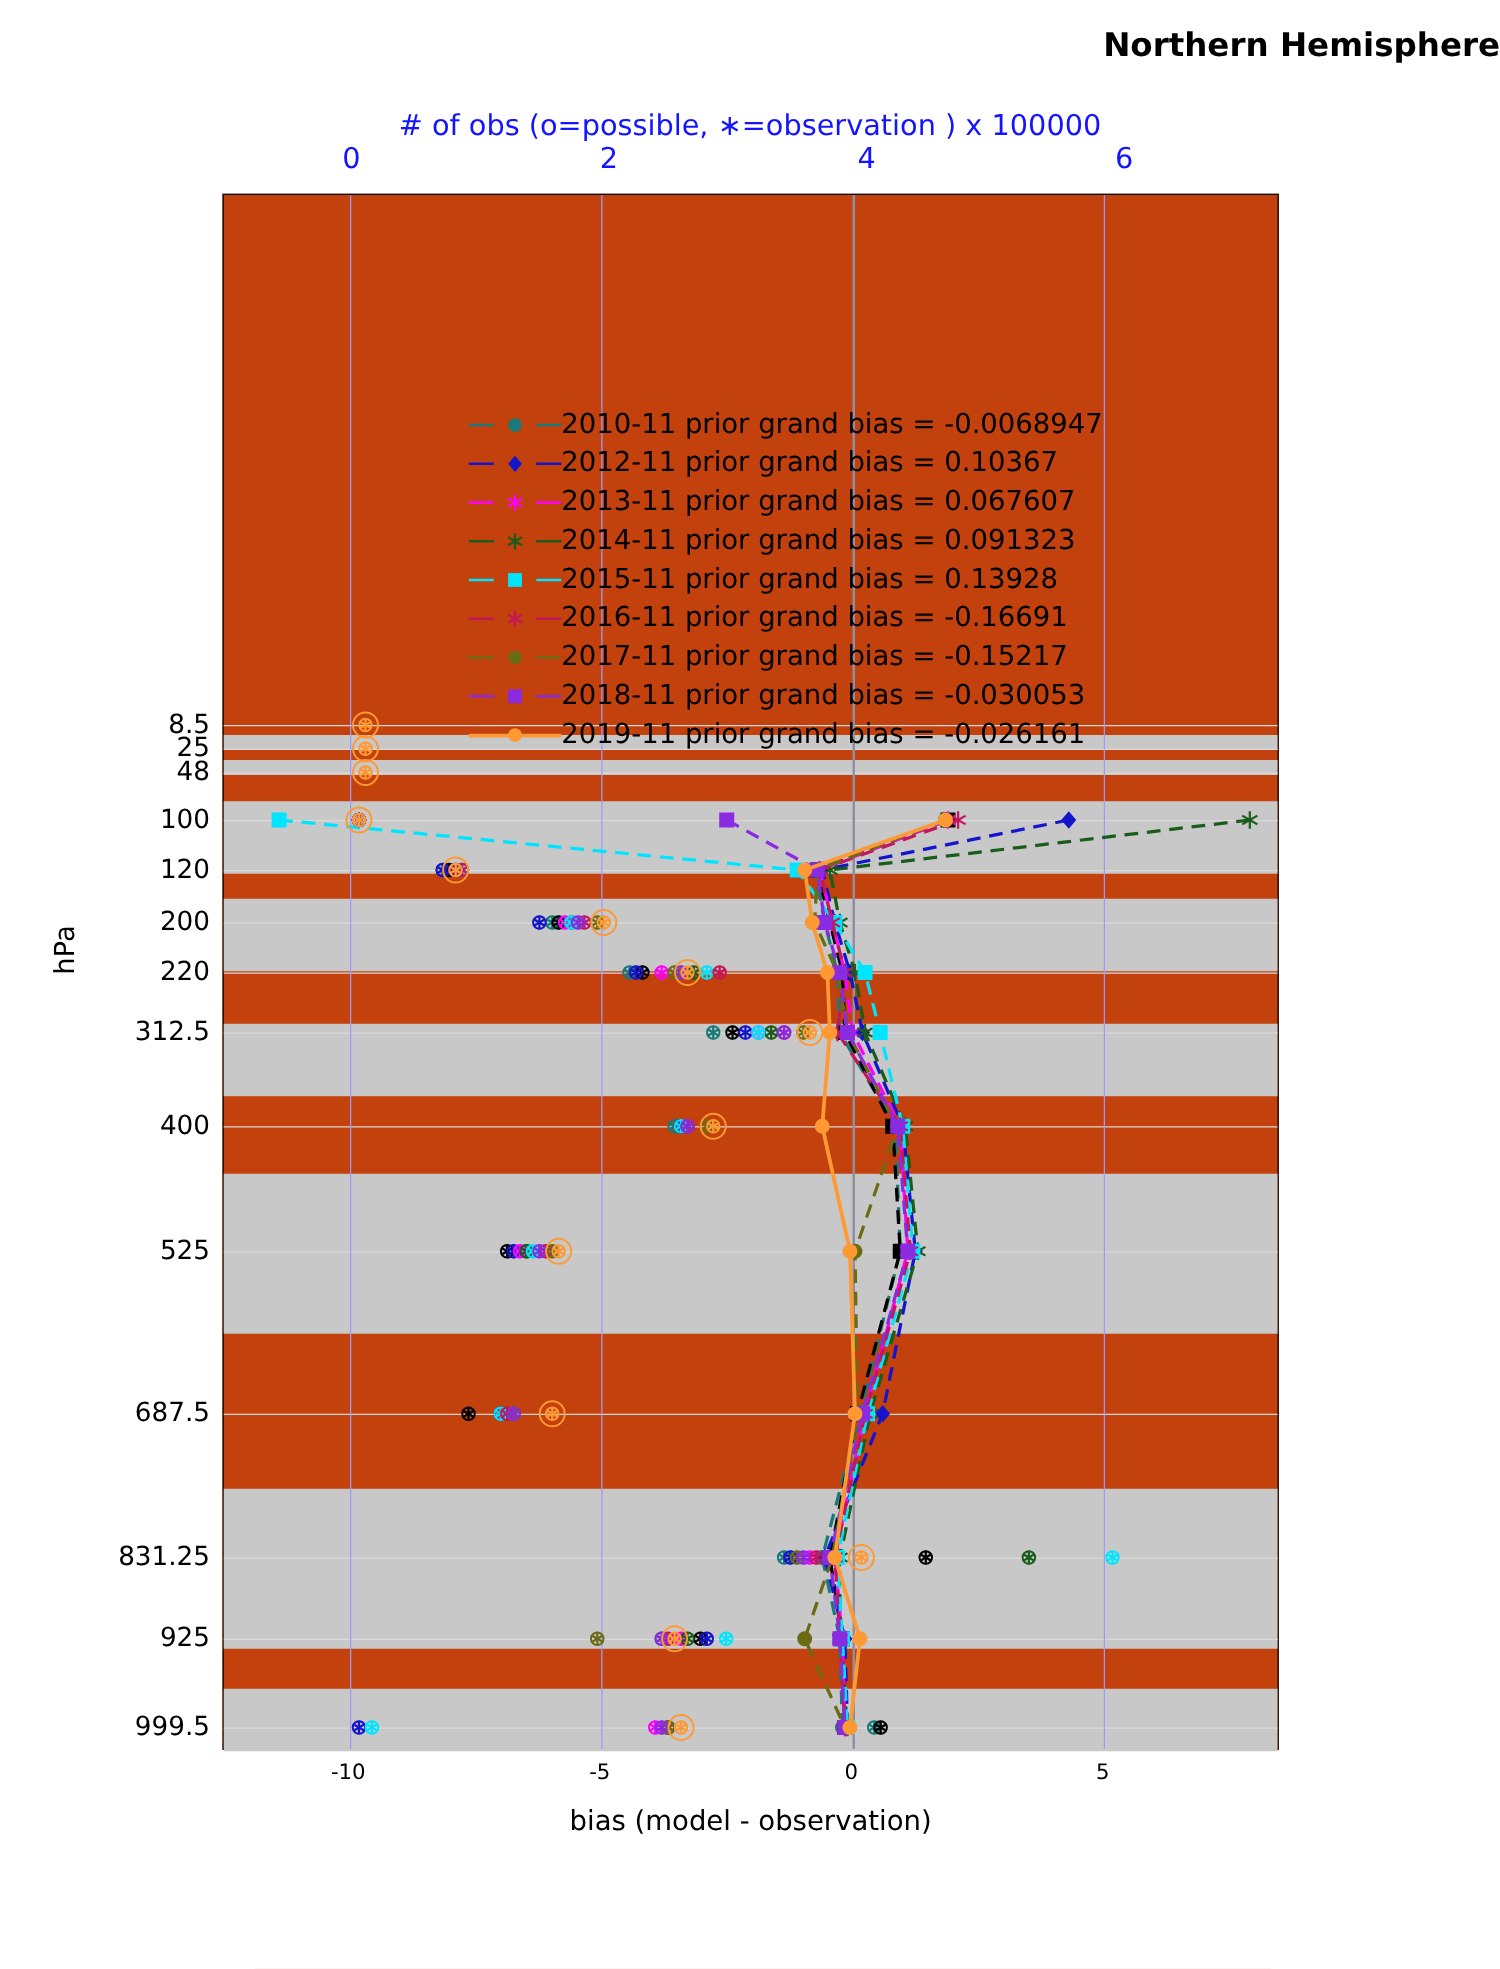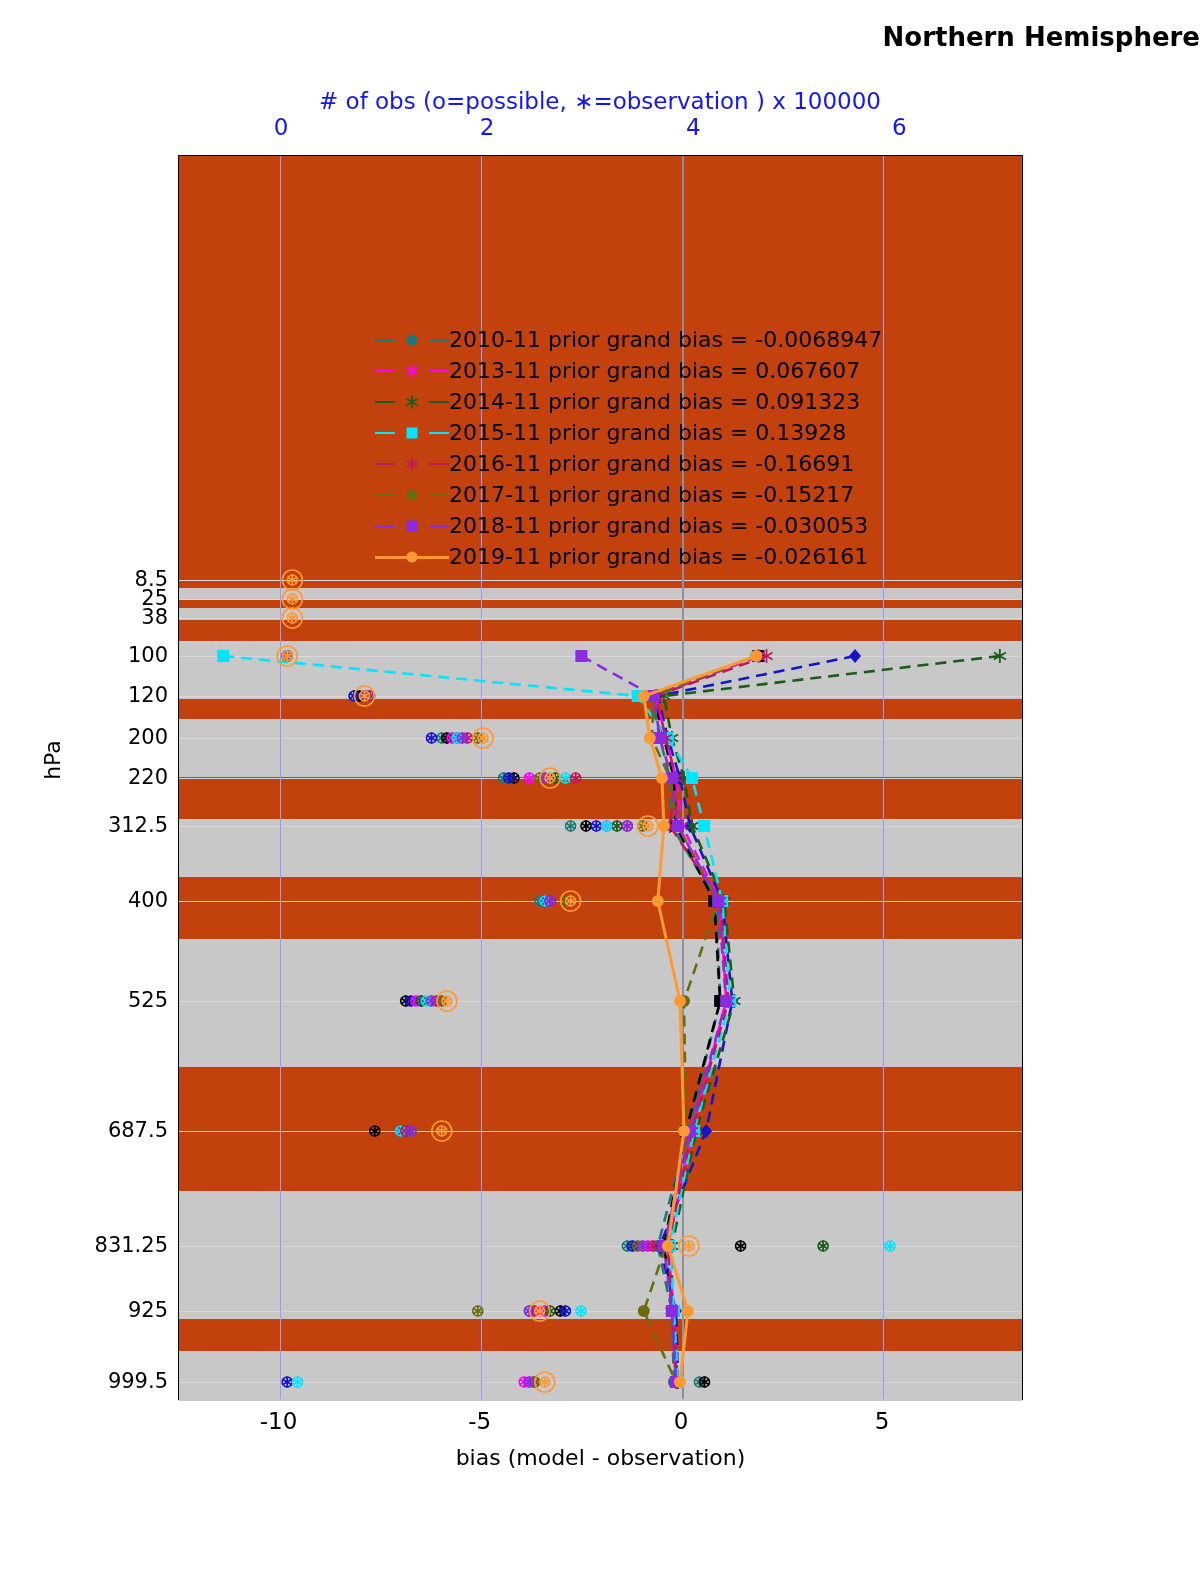--- a/index.html
+++ b/index.html
@@ -12,21 +12,21 @@
   .topaxis-label{position:absolute;left:0;top:88px;width:1200px;text-align:center;font-size:23px;color:#1414ff;}
 
   .plot-frame{position:absolute;left:178px;top:155px;width:845px;height:1245px;border:1.5px solid #000;box-sizing:border-box;background:#c2410c;}
 
   .band{position:absolute;left:0;width:100%;background:#c8c8c8;}
   .hgrid{position:absolute;left:0;width:100%;height:1px;background:#d9d9d9;}
   .vgrid{position:absolute;top:0;height:100%;width:1px;background:#9a9aff;}
   .vgrid.zero{background:#8f8f9f;width:2px;}
 
   .ytick-label{position:absolute;right:1032px;text-align:right;font-size:21px;color:#000;transform:translateY(-50%);white-space:nowrap;}
-  .xtick-label{position:absolute;top:1408px;font-size:23px;color:#000;transform:translateX(-50%);}
+  .xtick-label{position:absolute;top:1408px;font-size:17px;color:#000;transform:translateX(-50%);}
   .ttick-label{position:absolute;top:114px;font-size:23px;color:#1414ff;transform:translateX(-50%);}
   .xaxis-title{position:absolute;left:178px;top:1445px;width:845px;text-align:center;font-size:22px;color:#000;}
   .yaxis-title{position:absolute;left:40px;top:760px;font-size:22px;color:#000;transform:rotate(-90deg) translate(-50%,0);transform-origin:left top;white-space:nowrap;}
 
   .legend{position:absolute;left:196px;top:168px;width:640px;}
   .legend-row{display:flex;align-items:center;height:31px;}
   .legend-sample{width:74px;height:20px;position:relative;flex:0 0 74px;}
   .legend-sample .dash{position:absolute;top:9px;height:2.5px;width:20px;}
   .legend-sample .dash.l{left:0;}
   .legend-sample .dash.r{right:0;}
@@ -54,21 +54,21 @@
     </div>
   <div id="xtick-host">
       <div class="xtick-label" style="left: 278.595px;">-10</div>
       <div class="xtick-label" style="left: 479.786px;">-5</div>
       <div class="xtick-label" style="left: 680.976px;">0</div>
       <div class="xtick-label" style="left: 882.167px;">5</div>
     </div>
   <div id="ytick-host">
       <div class="ytick-label" style="top: 579px;">8.5</div>
       <div class="ytick-label" style="top: 598px;">25</div>
-      <div class="ytick-label" style="top: 617px;">38</div>
+      <div class="ytick-label" style="top: 617px;">48</div>
       <div class="ytick-label" style="top: 655px;">100</div>
       <div class="ytick-label" style="top: 695px;">120</div>
       <div class="ytick-label" style="top: 737px;">200</div>
       <div class="ytick-label" style="top: 777px;">220</div>
       <div class="ytick-label" style="top: 825px;">312.5</div>
       <div class="ytick-label" style="top: 900px;">400</div>
       <div class="ytick-label" style="top: 1000px;">525</div>
       <div class="ytick-label" style="top: 1130px;">687.5</div>
       <div class="ytick-label" style="top: 1245px;">831.25</div>
       <div class="ytick-label" style="top: 1310px;">925</div>
@@ -1650,20 +1650,30 @@
     <div class="legend" id="legend">
         <div class="legend-row">
           <span class="legend-sample">
             <span class="dash l" style="background: rgb(26, 122, 122);"></span>
             <span class="dash r" style="background: rgb(26, 122, 122);"></span>
             <svg width="18" height="18" class="mk">
               <circle cx="9" cy="9" r="5.5" fill="#1a7a7a"></circle>
             </svg>
           </span>
           <span class="legend-text">2010-11 prior grand bias = -0.0068947</span>
+        </div>
+        <div class="legend-row">
+          <span class="legend-sample">
+            <span class="dash l" style="background: rgb(20, 20, 205);"></span>
+            <span class="dash r" style="background: rgb(20, 20, 205);"></span>
+            <svg width="18" height="18" class="mk">
+              <polygon points="9,2.5 14.5,9 9,15.5 3.5,9" fill="#1414cd"></polygon>
+            </svg>
+          </span>
+          <span class="legend-text">2012-11 prior grand bias = 0.10367</span>
         </div>
         <div class="legend-row">
           <span class="legend-sample">
             <span class="dash l" style="background: rgb(255, 0, 255);"></span>
             <span class="dash r" style="background: rgb(255, 0, 255);"></span>
             <svg width="18" height="18" class="mk">
               <line x1="9" y1="9" x2="14.629165124598853" y2="12.25" stroke="#ff00ff" stroke-width="1.8"></line>
               <line x1="9" y1="9" x2="9" y2="15.5" stroke="#ff00ff" stroke-width="1.8"></line>
               <line x1="9" y1="9" x2="3.37083487540115" y2="12.250000000000002" stroke="#ff00ff" stroke-width="1.8"></line>
               <line x1="9" y1="9" x2="3.3708348754011475" y2="5.750000000000002" stroke="#ff00ff" stroke-width="1.8"></line>

